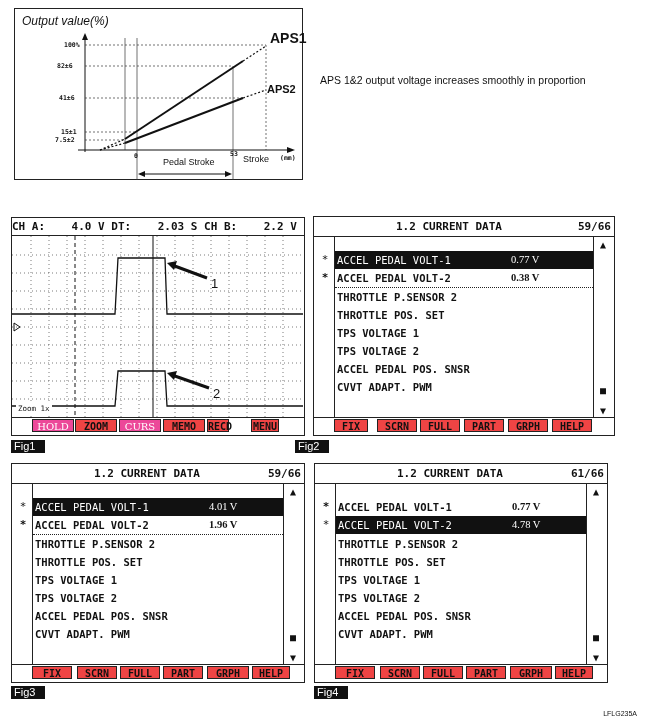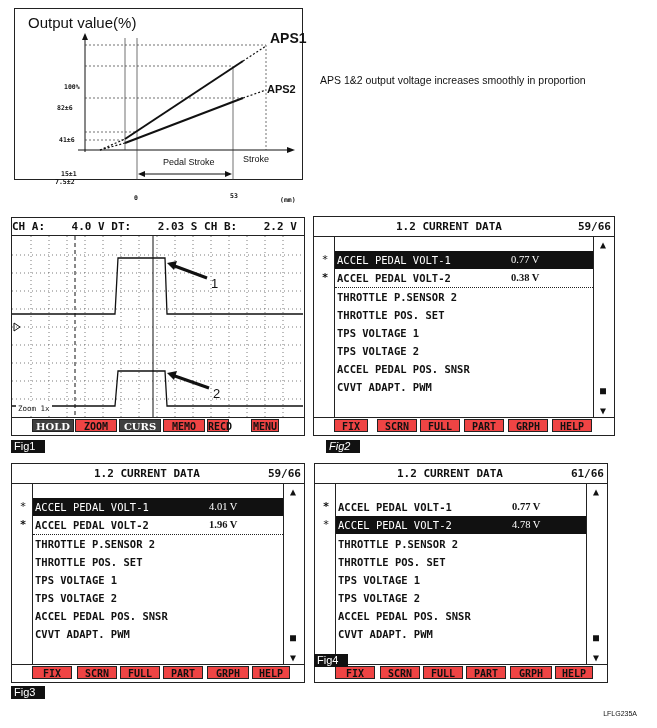--- a/index.html
+++ b/index.html
@@ -1,38 +1,38 @@
 <!DOCTYPE html>
 <html><head>
 <meta charset="utf-8">
 <style>
   html,body{margin:0;padding:0;background:#fff;}
   body{width:657px;height:728px;position:relative;overflow:hidden;font-family:"Liberation Sans",sans-serif;color:#111;}
   .abs{position:absolute;}
   
   #chart-box{left:14px;top:8px;width:289px;height:172px;border:1.5px solid #222;box-sizing:border-box;}
-  #chart-title{left:28px;top:14px;font-size:15px;}
+  #chart-title{left:22px;top:14px;font-size:12px;font-style:italic;}
   #chart-svg{left:0;top:0;}
-  .tick-lbl{font-family:"DejaVu Sans Mono",monospace;font-size:6.5px;font-weight:bold;margin-top:42px;}
+  .tick-lbl{font-family:"DejaVu Sans Mono",monospace;font-size:6.5px;font-weight:bold;}
   #desc{left:320px;top:74px;font-size:10.5px;line-height:13px;}
   
   .lcd{border:1.5px solid #222;box-sizing:border-box;background:#fff;font-family:"DejaVu Sans Mono","Liberation Mono",monospace;font-weight:bold;}
   .lcd-head{position:absolute;left:0;right:0;top:0;height:19px;border-bottom:1.5px solid #222;font-size:11px;line-height:19px;}
   .lcd-title{position:absolute;left:82px;}
   .lcd-page{position:absolute;right:3px;}
   .lcd-body{position:absolute;left:20px;right:20px;top:20px;bottom:17px;border-left:1.5px solid #222;border-right:1.5px solid #222;}
   .row{position:absolute;left:0;right:0;height:18px;font-size:10.5px;line-height:18px;padding-left:2px;white-space:nowrap;}
   .row .val{position:absolute;left:176px;font-family:Liberation Serif, serif;}
   .row.sel{background:#111;color:#fff;font-weight:normal;}
   .row.dots{border-bottom:1px dotted #222;}
   .star{position:absolute;left:-16px;width:12px;text-align:center;color:#111;font-size:11px;}
   .sb{position:absolute;right:-18px;width:16px;text-align:center;font-size:10px;}
   .lcd-foot{position:absolute;left:0;right:0;bottom:0;height:17px;border-top:1.5px solid #222;}
   .fbtn{position:absolute;top:1px;height:13px;border:1.2px solid #222;font-size:10px;line-height:13px;text-align:center;box-sizing:border-box;background:#ef4444;}
-  .fbtn.inv{background:#404040;color:#fff;font-weight:bold;font-family:"DejaVu Serif",serif;}
+  .fbtn.inv{background:#ec4899;color:#fff;font-weight:normal;font-family:"DejaVu Serif",serif;}
   .fig-lbl{background:#111;color:#fff;font-size:11px;line-height:13px;height:13px;padding:0 10px 0 3px;font-family:"Liberation Sans",sans-serif;}
   #fig1-head{position:absolute;left:0;right:0;top:0;height:17px;border-bottom:1.5px solid #222;font-size:11px;line-height:17px;white-space:pre;}
   #code{right:20px;top:710px;font-size:7px;font-family:"Liberation Sans",sans-serif;}
 </style>
 </head>
 <body>
 
 <div id="chart-box" class="abs"></div>
 <svg id="chart-svg" class="abs" width="310" height="190">
 
@@ -159,21 +159,21 @@
   </div>
   <div class="lcd-foot">
     <div class="fbtn" style="left:20px;width:34px;">FIX</div>
     <div class="fbtn" style="left:63px;width:40px;">SCRN</div>
     <div class="fbtn" style="left:106px;width:40px;">FULL</div>
     <div class="fbtn" style="left:150px;width:40px;">PART</div>
     <div class="fbtn" style="left:194px;width:40px;">GRPH</div>
     <div class="fbtn" style="left:238px;width:40px;">HELP</div>
   </div>
 </div>
-<div class="abs fig-lbl" style="left:326px;top:440px;font-style:italic;">Fig2</div>
+<div class="abs fig-lbl" style="left:295px;top:440px;">Fig2</div>
 
 <div class="abs lcd" style="left:11px;top:463px;width:294px;height:220px;">
   <div class="lcd-head">
     <span class="lcd-title">1.2 CURRENT DATA</span>
     <span class="lcd-page">59/66</span>
   </div>
   <div class="lcd-body">
     <div class="row sel" style="top:14px;"><span class="star">*</span><span>ACCEL PEDAL VOLT-1</span><span class="val">4.01 V</span></div>
     <div class="row dots" style="top:32px;"><span class="star">*</span><span>ACCEL PEDAL VOLT-2</span><span class="val">1.96 V</span></div>
     <div class="row" style="top:51px;">THROTTLE P.SENSOR 2</div>
@@ -217,15 +217,15 @@
   </div>
   <div class="lcd-foot">
     <div class="fbtn" style="left:20px;width:40px;">FIX</div>
     <div class="fbtn" style="left:65px;width:40px;">SCRN</div>
     <div class="fbtn" style="left:108px;width:40px;">FULL</div>
     <div class="fbtn" style="left:151px;width:40px;">PART</div>
     <div class="fbtn" style="left:195px;width:42px;">GRPH</div>
     <div class="fbtn" style="left:240px;width:38px;">HELP</div>
   </div>
 </div>
-<div class="abs fig-lbl" style="left:314px;top:654px;">Fig4</div>
+<div class="abs fig-lbl" style="left:314px;top:686px;">Fig4</div>
 
 <div id="code" class="abs">LFLG235A</div>
 
 </body></html>

